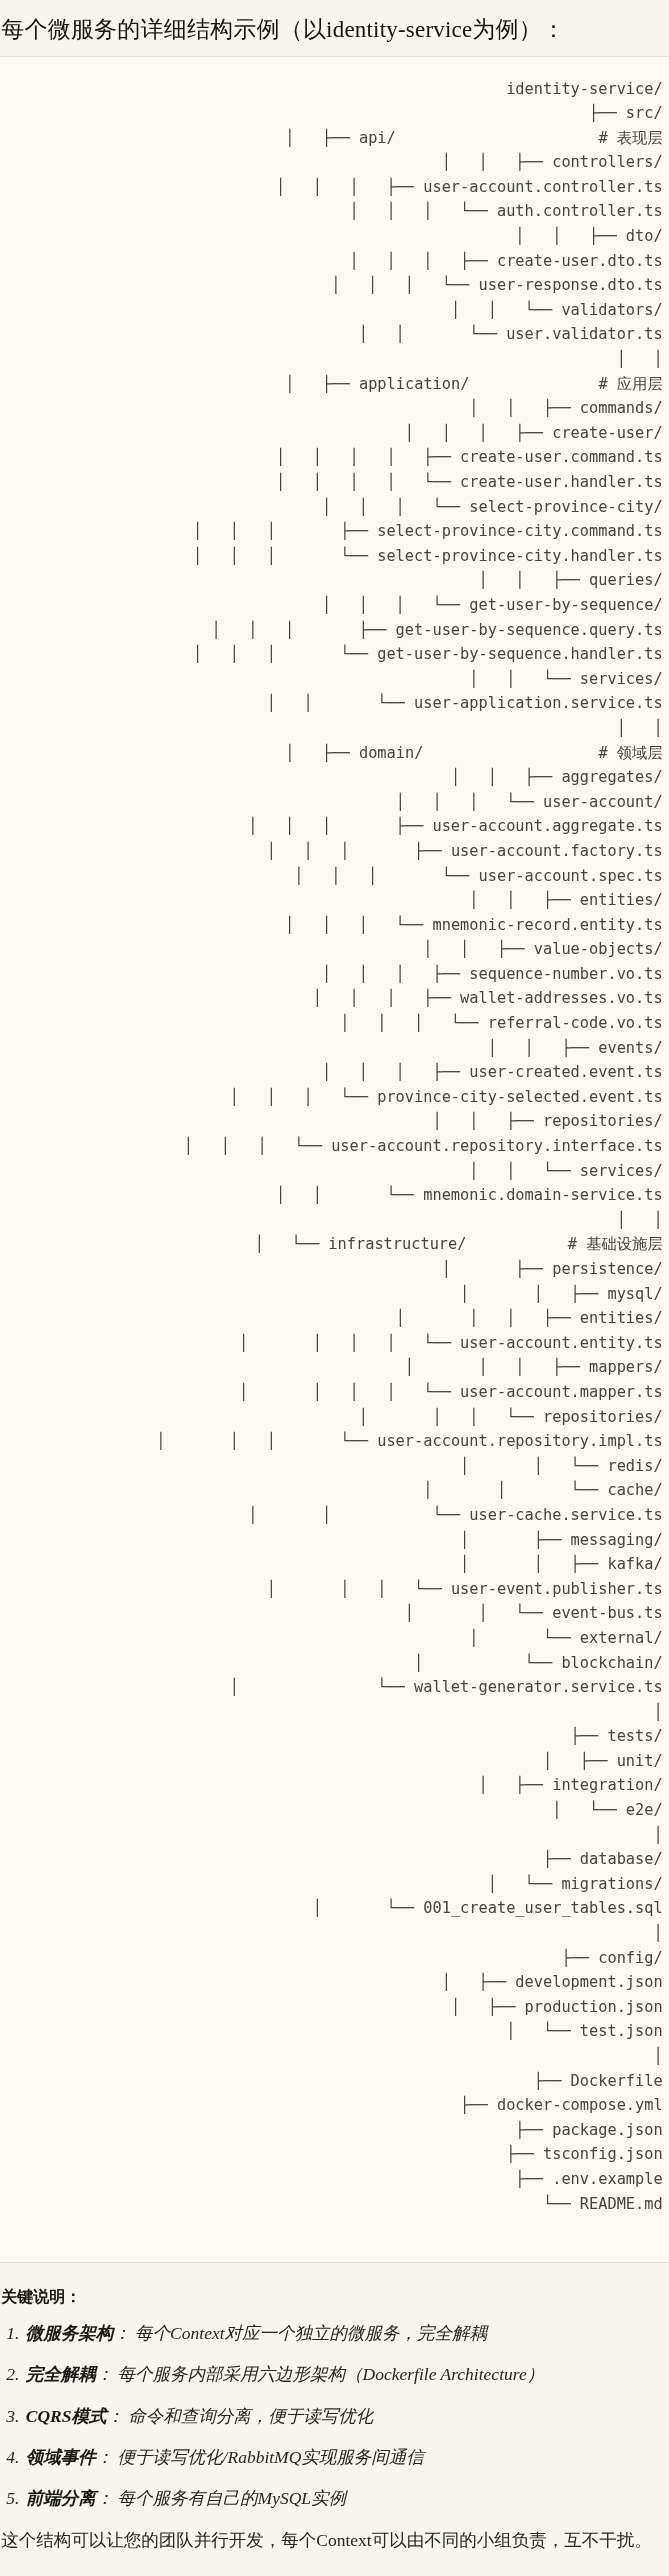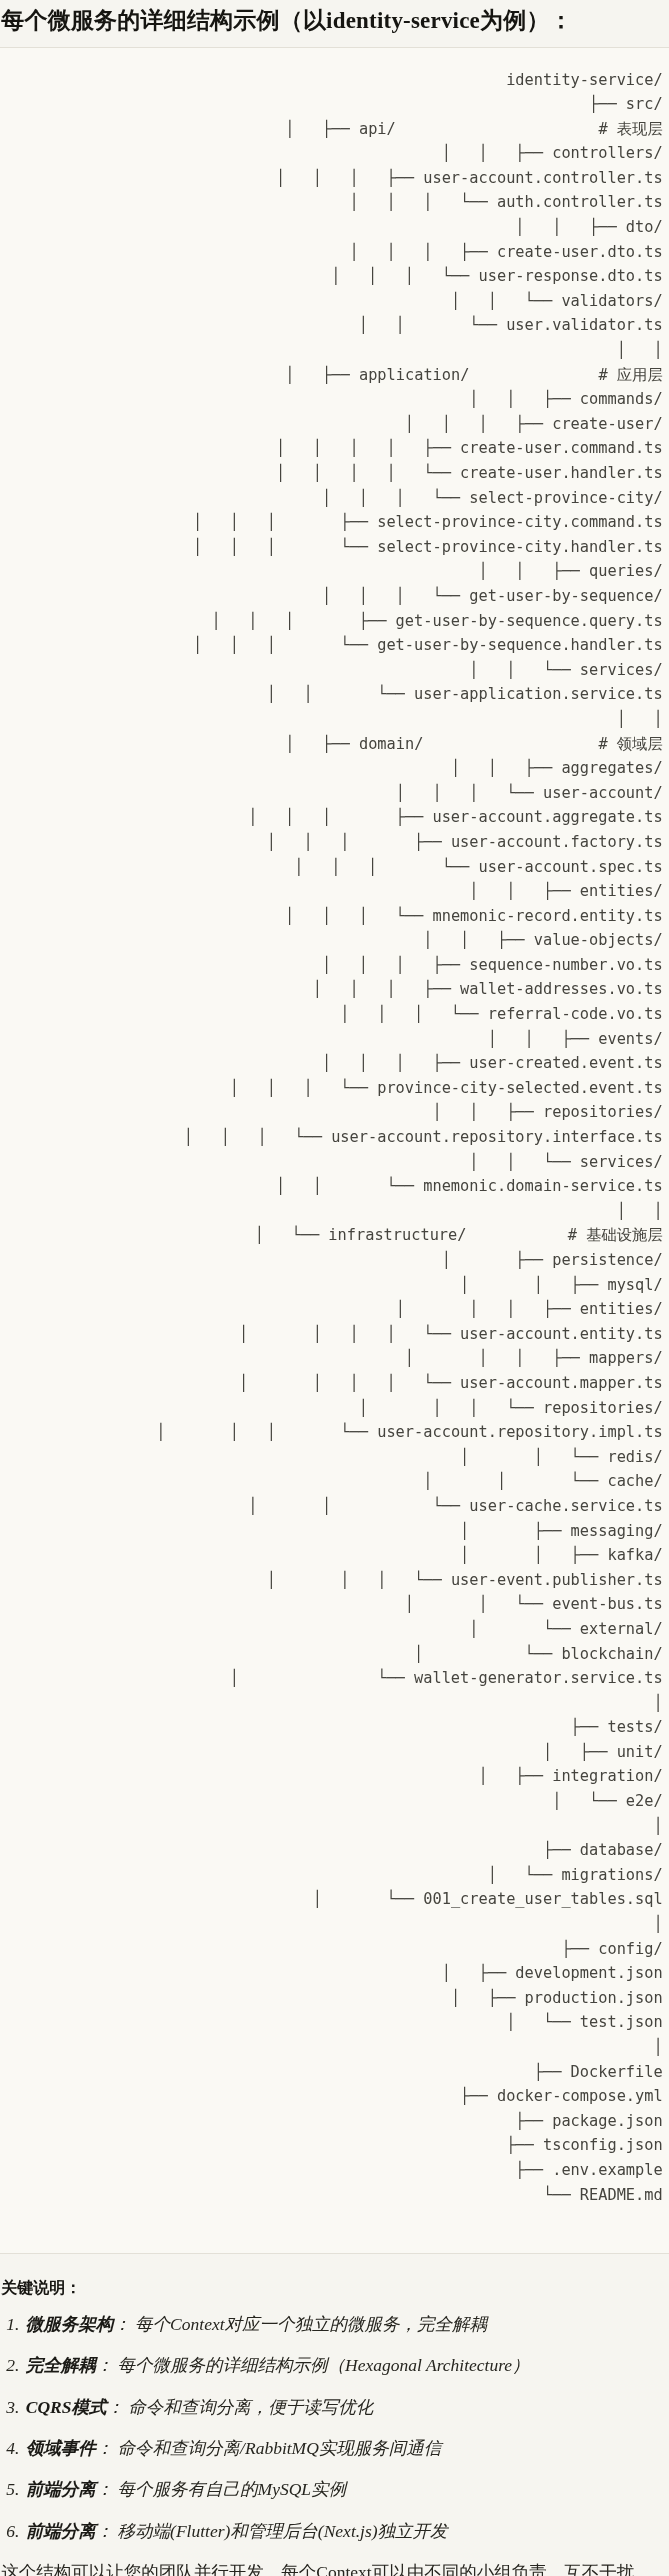--- a/index.html
+++ b/index.html
@@ -7,24 +7,24 @@
     width: 669px;
     height: 2576px;
     overflow: hidden;
     background: #F6F5F0;
     color: #26251F;
     font-family: "Liberation Serif", serif;
   }
   .page { width: 669px; }
   h1.title {
     margin: 0 0 12px 1.3px;
-    padding-top: 7px;
+    padding-top: 16px;
     font-size: 23px;
     line-height: 27.5px;
-    font-weight: bold;
+    font-weight: normal;
     color: #161511;
     letter-spacing: 0.2px;
   }
   .codeblock {
     background: #FAF9F4;
     border-top: 0.6px solid #E3E0D7;
     border-bottom: 0.6px solid #E3E0D7;
     padding: 20px 6.3px 46px 8.8px;
     text-align: right;
   }
@@ -163,33 +163,30 @@
   </div>
 
   <section class="notes">
     <h2>关键说明：</h2>
 
     <ol>
       <li>
         <span class="num">1.</span><strong>微服务架构</strong><span class="sep">： </span><span>每个Context对应一个独立的微服务，完全解耦</span>
       </li>
       <li>
-        <span class="num">2.</span><strong>完全解耦</strong><span class="sep">： </span><span>每个微服务的详细结构示例（Hexagonal Architecture）</span>
+        <span class="num">2.</span><strong>完全解耦</strong><span class="sep">： </span><span>每个服务内部采用六边形架构（Dockerfile Architecture）</span>
       </li>
       <li>
         <span class="num">3.</span><strong>CQRS模式</strong><span class="sep">： </span><span>命令和查询分离，便于读写优化</span>
       </li>
       <li>
-        <span class="num">4.</span><strong>领域事件</strong><span class="sep">： </span><span>命令和查询分离/RabbitMQ实现服务间通信</span>
+        <span class="num">4.</span><strong>领域事件</strong><span class="sep">： </span><span>便于读写优化/RabbitMQ实现服务间通信</span>
       </li>
       <li>
         <span class="num">5.</span><strong>前端分离</strong><span class="sep">： </span><span>每个服务有自己的MySQL实例</span>
-      </li>
-      <li>
-        <span class="num">6.</span><strong>前端分离</strong><span class="sep">： </span><span>移动端(Flutter)和管理后台(Next.js)独立开发</span>
       </li>
     </ol>
 
     <p class="closing">这个结构可以让您的团队并行开发，每个Context可以由不同的小组负责，互不干扰。</p>
   </section>
 
 </div>
 
 
 </body></html>

